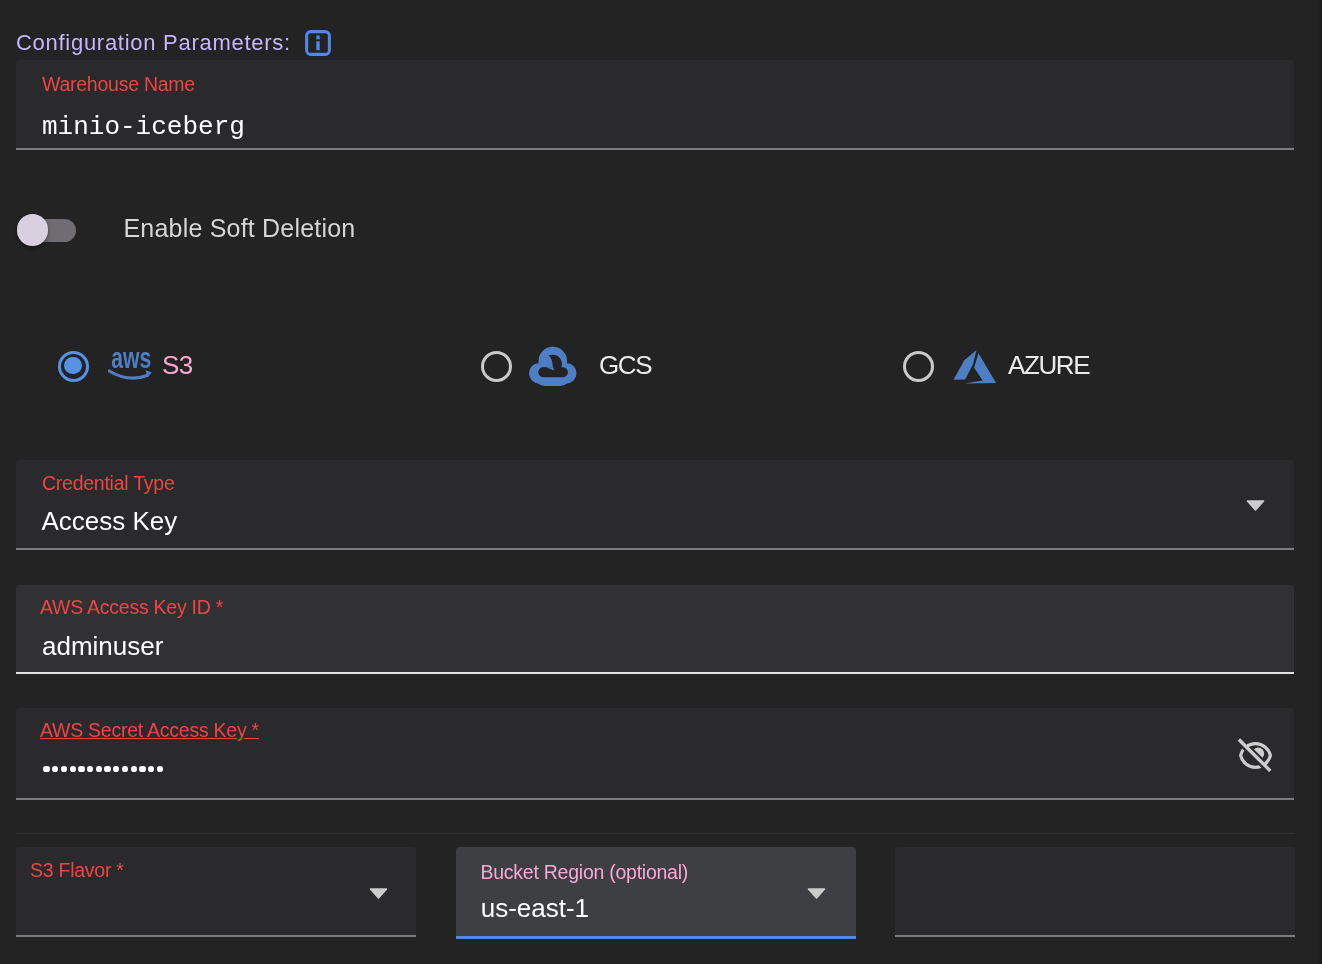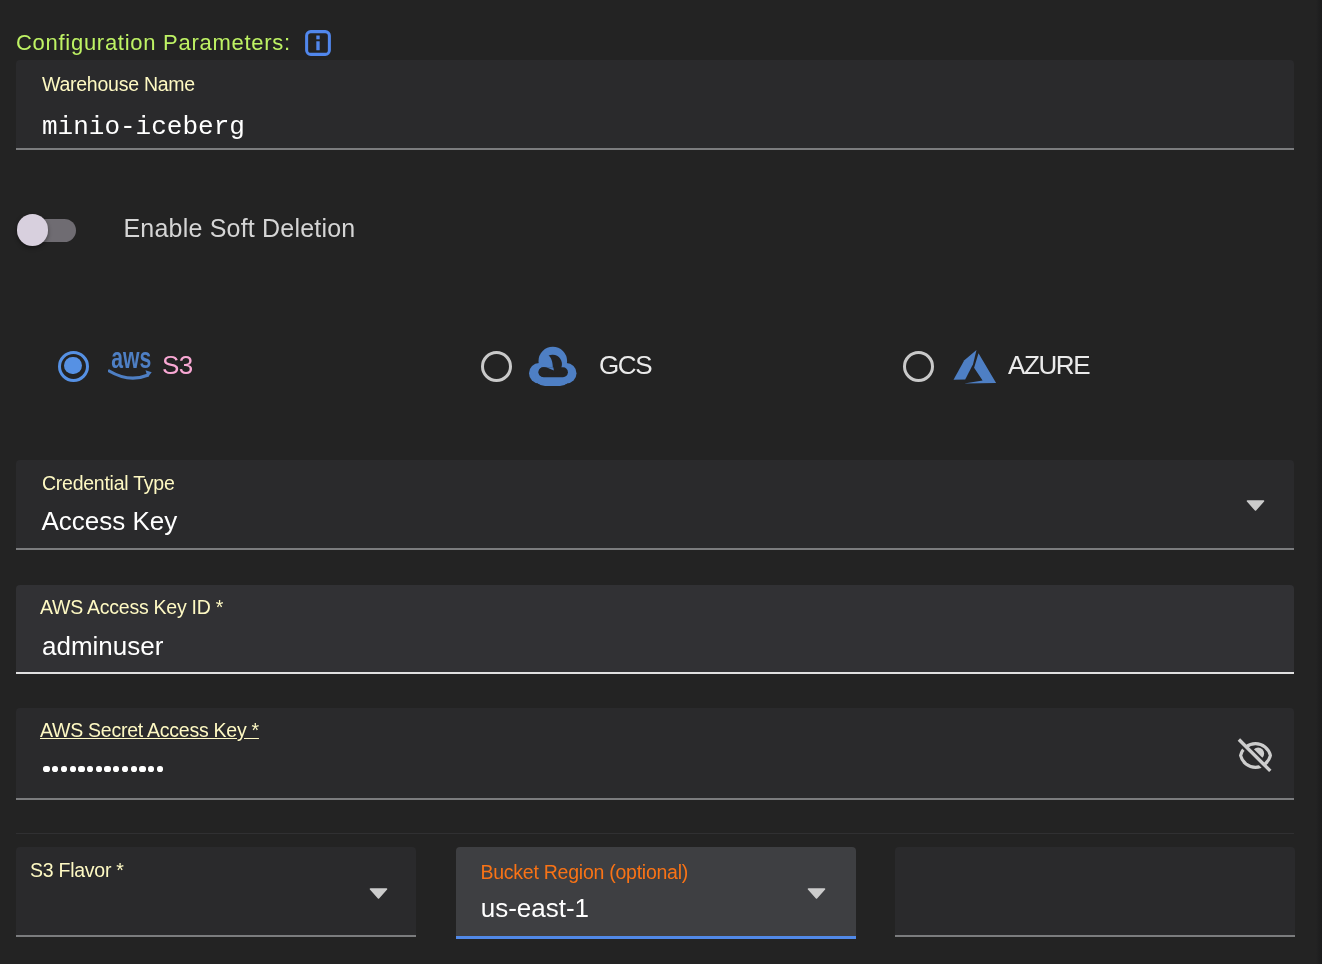--- a/index.html
+++ b/index.html
@@ -1,28 +1,28 @@
 <!DOCTYPE html>
 <html><head>
 <meta charset="utf-8">
 <style>
   html,body{margin:0;padding:0;background:#232323;}
   #page{position:relative;width:1322px;height:964px;background:#232323;
         font-family:"Liberation Sans",sans-serif;overflow:hidden;}
   .abs{position:absolute;}
   .field{position:absolute;left:16px;width:1278px;background:#2a2a2c;
          border-radius:4px 4px 0 0;border-bottom:2.4px solid #7b7c7e;box-sizing:border-box;}
-  .flabel{position:absolute;font-size:19.5px;line-height:19.5px;letter-spacing:-0.25px;color:#fef9c3;white-space:nowrap;}
+  .flabel{position:absolute;font-size:19.5px;line-height:19.5px;letter-spacing:-0.25px;color:#ef4444;white-space:nowrap;}
   .fvalue{position:absolute;font-size:26px;line-height:26px;color:#ffffff;white-space:nowrap;}
 </style>
 </head>
 <body>
 <div id="page">
 
-  <div class="abs" style="left:16px;top:31px;font-size:22px;line-height:24px;letter-spacing:0.72px;color:#bef264;">Configuration Parameters:</div>
+  <div class="abs" style="left:16px;top:31px;font-size:22px;line-height:24px;letter-spacing:0.72px;color:#c4b5fd;">Configuration Parameters:</div>
   <svg class="abs" style="left:304.5px;top:30px;" width="26" height="26" viewBox="0 0 24 24">
     <rect x="1.5" y="1.5" width="21" height="21" rx="3.8" fill="none" stroke="#5187ec" stroke-width="2.8"></rect>
     <rect x="10.45" y="5.1" width="3.1" height="3.5" fill="#5187ec"></rect>
     <rect x="10.45" y="10.4" width="3.1" height="8.3" fill="#5187ec"></rect>
   </svg>
 
   <div class="field" style="top:60px;height:90.3px;"></div>
   <div class="flabel" style="left:42px;top:74.8px;">Warehouse Name</div>
   <div class="fvalue" style="left:42px;top:114px;font-family:Liberation Mono, monospace;">minio-iceberg</div>
 
@@ -106,21 +106,21 @@
 
   <div class="abs" style="left:16px;top:832.8px;width:1278px;height:1.4px;background:#303032;"></div>
 
   <div class="field" style="left:16px;width:400px;top:846.5px;height:90.7px;"></div>
   <div class="flabel" style="left:30px;top:860.9px;">S3 Flavor *</div>
   <svg class="abs" style="left:369px;top:888px;" width="19" height="11" viewBox="0 0 19 11">
     <path d="M1.5,1 L17.5,1 L9.5,10 Z" fill="#cccccc" stroke="#cccccc" stroke-width="1.6" stroke-linejoin="round"></path>
   </svg>
 
   <div class="field" style="left:456px;width:399.5px;top:847px;height:91.7px;background:#3e3f42;border-bottom:3.1px solid #5189e8;"></div>
-  <div class="flabel" style="left:480.5px;top:863.4px;color:#f97316;">Bucket Region (optional)</div>
+  <div class="flabel" style="left:480.5px;top:863.4px;color:#f9a8d4;">Bucket Region (optional)</div>
   <div class="fvalue" style="left:480.7px;top:894.5px;">us-east-1</div>
   <svg class="abs" style="left:807px;top:888px;" width="19" height="11" viewBox="0 0 19 11">
     <path d="M1.5,1 L17.5,1 L9.5,10 Z" fill="#cccccc" stroke="#cccccc" stroke-width="1.6" stroke-linejoin="round"></path>
   </svg>
 
   <div class="field" style="left:894.5px;width:400px;top:846.5px;height:90.7px;"></div>
 
   <div class="abs" style="left:1316px;top:0;width:6px;height:964px;background:linear-gradient(to right,rgba(27,27,28,0),rgba(26,26,27,0.9));"></div>
 </div>
 

